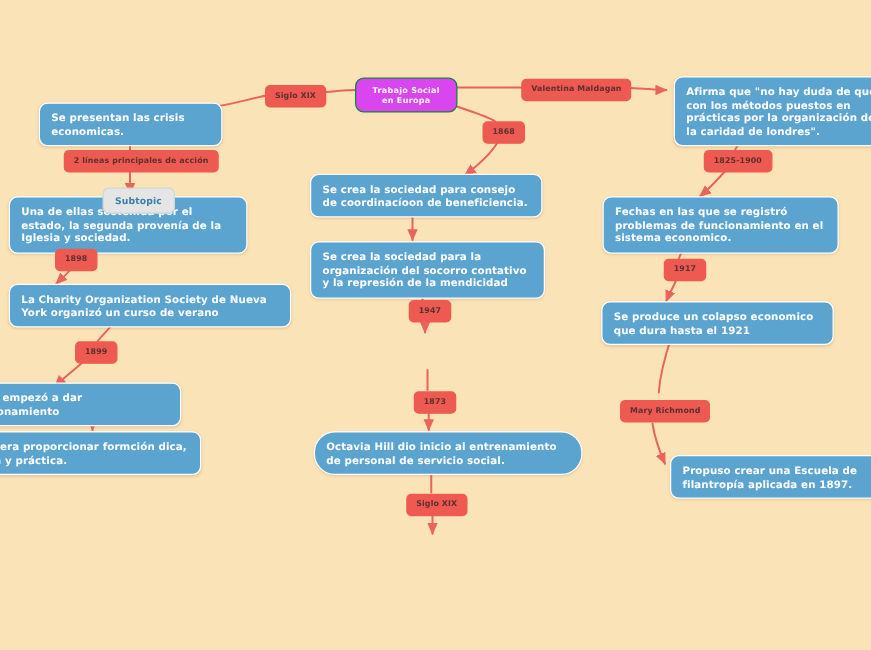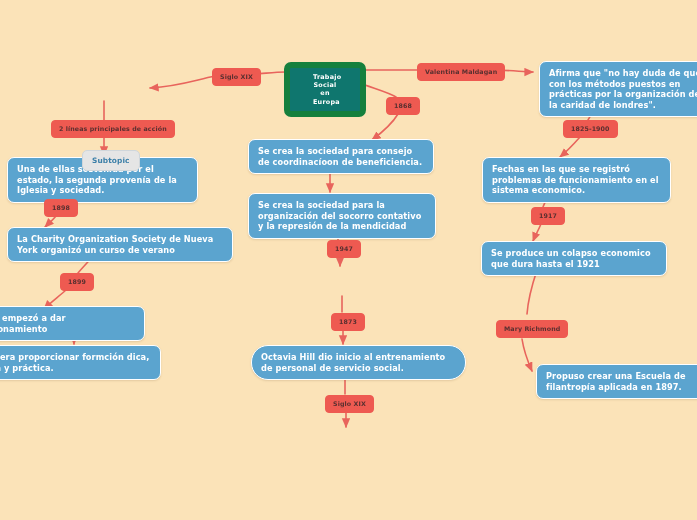--- a/index.html
+++ b/index.html
@@ -39,25 +39,25 @@
     line-height: 1.28;
   }
   .node.topic {
     background: #5ba4cf;
     border: 1px solid #ffffff;
     color: #ffffff;
     font-size: 8.2px;
     padding: 6px 8px 6px 9px;
   }
   .node.root {
-    background: #0f766e;
-    border: 6px solid #15803d;
+    background: #d946ef;
+    border: 1px solid #15803d;
     color: #ffffff;
     font-size: 6.4px;
-    padding: 5px 23px;
+    padding: 5px 8px;
     text-align: center;
     letter-spacing: 0.25px;
   }
   .node.rel {
     background: #ee5a51;
     border: 1px solid #ee5a51;
     color: #5a3030;
     font-size: 6.3px;
     padding: 4px 7px;
     text-align: center;
@@ -154,20 +154,21 @@
   <div class="node rel" style="left:386px; top:97px;">1868</div>
 
   <div class="node topic shadowed" style="left:539px; top:61px; width:172px;">Afirma que "no hay duda de que con los métodos puestos en prácticas por la organización de la caridad de londres".</div>
   <div class="node rel" style="left:563px; top:120px;">1825-1900</div>
   <div class="node topic shadowed" style="left:482px; top:157px; width:189px;">Fechas en las que se registró problemas de funcionamiento en el sistema economico.</div>
   <div class="node rel" style="left:531px; top:207px;">1917</div>
   <div class="node topic shadowed" style="left:481px; top:241px; width:186px;">Se produce un colapso economico que dura hasta el 1921</div>
   <div class="node rel" style="left:496px; top:320px;">Mary Richmond</div>
   <div class="node topic shadowed" style="left:536px; top:364px; width:178px;">Propuso crear una Escuela de filantropía aplicada en 1897.</div>
 
+  <div class="node topic shadowed" style="left:31px; top:82px; width:147px;">Se presentan las crisis economicas.</div>
   <div class="node rel" style="left:51px; top:120px;">2 líneas principales de acción</div>
   <div class="node topic shadowed" style="left:7px; top:157px; width:191px;">Una de ellas sostenida por el estado, la segunda provenía de la Iglesia y sociedad.</div>
   <div class="node subtopic-overlay" style="left:82px; top:150px;">Subtopic</div>
   <div class="node rel" style="left:44px; top:199px;">1898</div>
   <div class="node topic shadowed" style="left:7px; top:227px; width:226px;">La Charity Organization Society de Nueva York organizó un curso de verano</div>
   <div class="node rel" style="left:60px; top:273px;">1899</div>
   <div class="node topic shadowed" style="left:-36px; top:306px; width:181px;">cuela empezó a dar funcionamiento</div>
   <div class="node topic shadowed" style="left:-42px; top:345px; width:203px;">alidad era proporcionar formción dica, teórica y práctica.</div>
 
   <div class="node topic shadowed" style="left:248px; top:139px; width:186px;">Se crea la sociedad para consejo de coordinacíoon de beneficiencia.</div>

